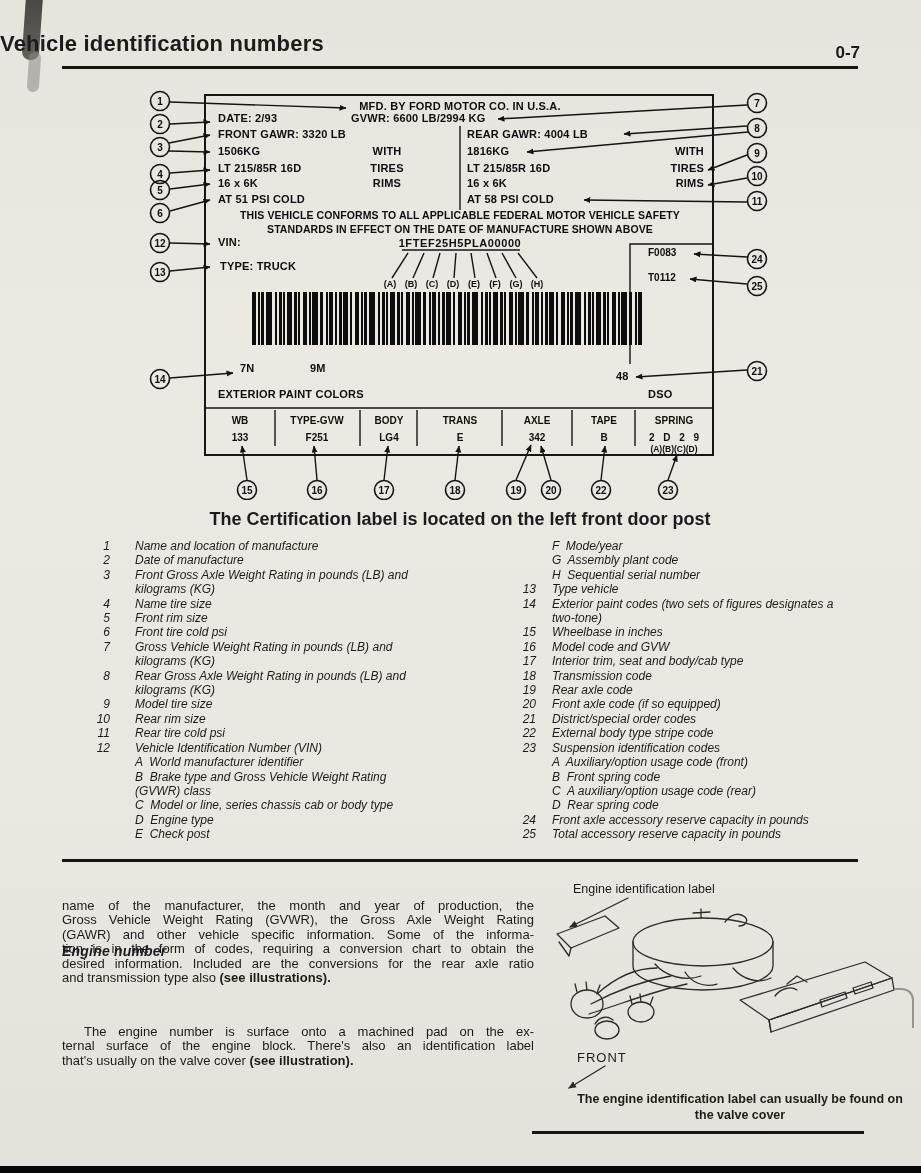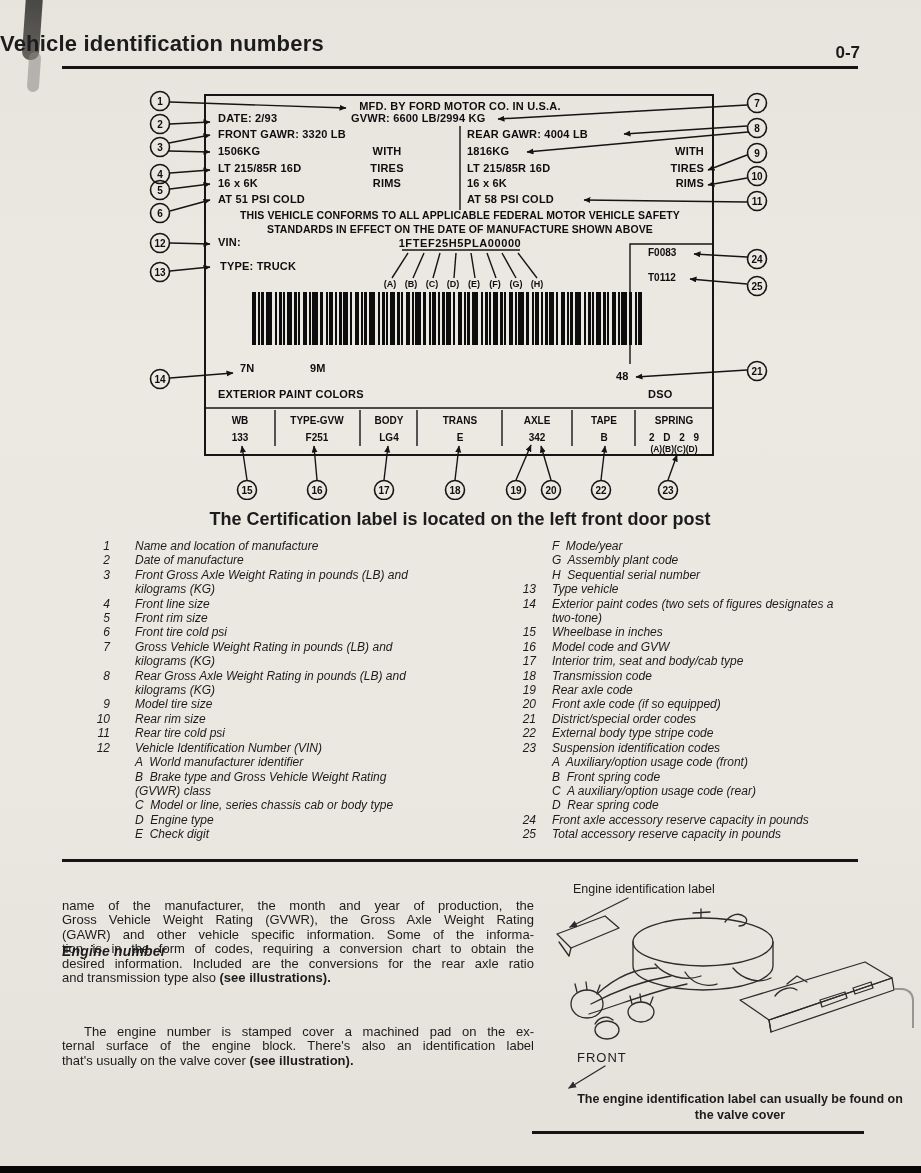--- a/index.html
+++ b/index.html
@@ -318,21 +318,21 @@
   <div class="lrow">
       <span class="ln">3</span>
       <span class="ltx">Front Gross Axle Weight Rating in pounds (LB) and</span>
     </div>
   <div class="lrow">
       <span class="ln"></span>
       <span class="ltx">kilograms (KG)</span>
     </div>
   <div class="lrow">
       <span class="ln">4</span>
-      <span class="ltx">Front line size</span>
+      <span class="ltx">Name tire size</span>
     </div>
   <div class="lrow">
       <span class="ln">5</span>
       <span class="ltx">Front rim size</span>
     </div>
   <div class="lrow">
       <span class="ln">6</span>
       <span class="ltx">Front tire cold psi</span>
     </div>
   <div class="lrow">
@@ -382,21 +382,21 @@
   <div class="lrow">
       <span class="ln"></span>
       <span class="ltx">C  Model or line, series chassis cab or body type</span>
     </div>
   <div class="lrow">
       <span class="ln"></span>
       <span class="ltx">D  Engine type</span>
     </div>
   <div class="lrow">
       <span class="ln"></span>
-      <span class="ltx">E  Check digit</span>
+      <span class="ltx">E  Check post</span>
     </div>
 </div>
 
 <div class="abs legend-col leg-right">
   <div class="lrow">
       <span class="ln"></span>
       <span class="ltx">F  Mode/year</span>
     </div>
   <div class="lrow">
       <span class="ln"></span>
@@ -487,21 +487,21 @@
   <div class="jline">Gross Vehicle Weight Rating (GVWR), the Gross Axle Weight Rating</div>
   <div class="jline">(GAWR) and other vehicle specific information. Some of the informa-</div>
   <div class="jline">tion is in the form of codes, requiring a conversion chart to obtain the</div>
   <div class="jline">desired information. Included are the conversions for the rear axle ratio</div>
   <div><span>and transmission type also </span><b class="tailb">(see illustrations).</b></div>
 </div>
 
 <div class="abs engine-heading">Engine number</div>
 
 <div class="abs para para2">
-  <div class="jline indent">The engine number is stamped cover a machined pad on the ex-</div>
+  <div class="jline indent">The engine number is surface onto a machined pad on the ex-</div>
   <div class="jline">ternal surface of the engine block. There's also an identification label</div>
   <div><span>that's usually on the valve cover </span><b class="tailb">(see illustration).</b></div>
 </div>
 
 <svg class="abs" style="left:535px;top:876px;" width="370" height="219" viewBox="0 0 370 219">
   <defs>
     <marker id="ah2" markerWidth="10" markerHeight="9" refX="7" refY="3.5" orient="auto" markerUnits="userSpaceOnUse">
       <path d="M0,0 L8,3.5 L0,7 Z" fill="#2b2b2b"></path>
     </marker>
   </defs>

